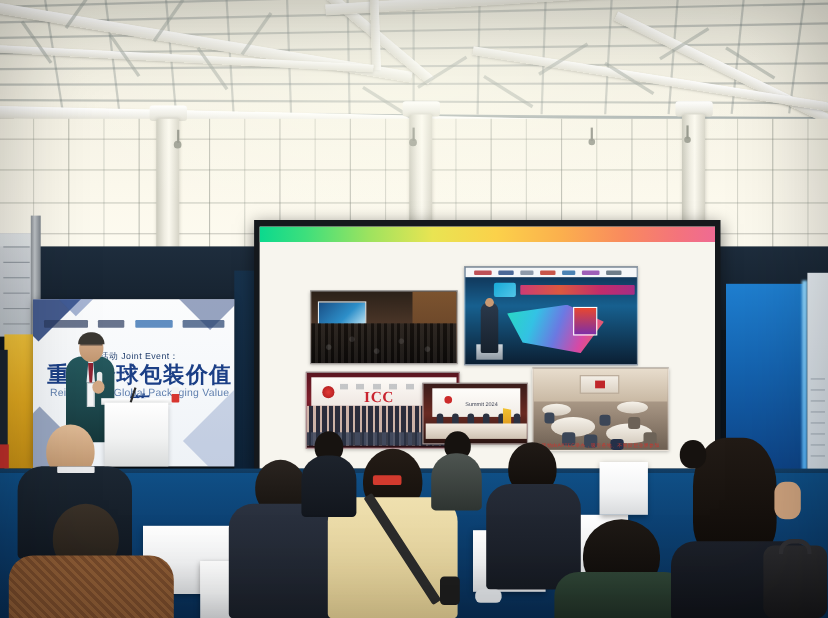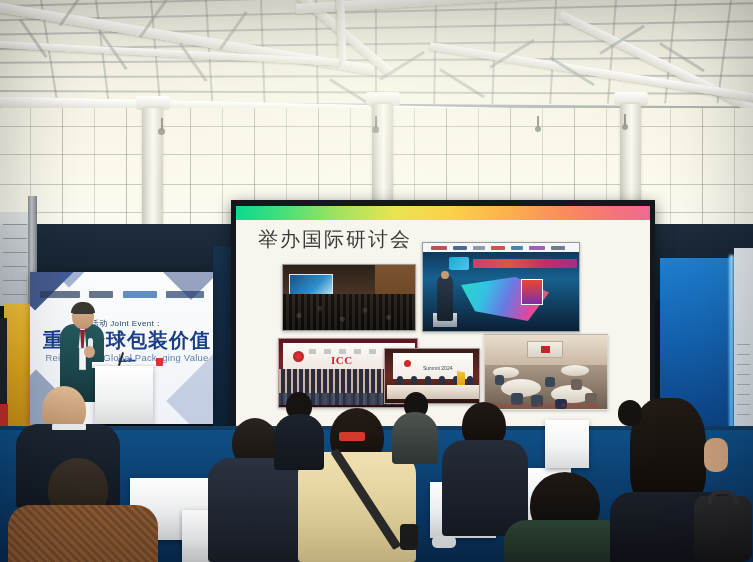--- a/index.html
+++ b/index.html
@@ -128,21 +128,21 @@
   .ph2 .head{position:absolute;left:18px;top:28px;width:8px;height:8px;border-radius:50%;background:#c99a74;}
   .ph2 .podium{position:absolute;left:10px;bottom:4px;width:24px;height:14px;
        background:linear-gradient(180deg,#cfd6dc,#8e98a2);}
 
   
   .ph3{left:42px;top:132px;width:140px;height:70px;
        background:linear-gradient(180deg,#5a1620 0%,#7d1f2b 35%,#2a0d12 100%);}
   .ph3 .banner{position:absolute;left:4px;top:4px;width:132px;height:26px;
        background:linear-gradient(180deg,#fdfbf7,#efe7e2);}
   .ph3 .icc{position:absolute;left:48px;top:11px;
-       font-family:"Liberation Serif",serif;font-weight:bold;font-size:11px;color:#c9242f;letter-spacing:.5px;}
+       font-family:"Liberation Serif",serif;font-weight:bold;font-size:14px;color:#c9242f;letter-spacing:.5px;}
   .ph3 .redsun{position:absolute;left:10px;top:8px;width:11px;height:11px;border-radius:50%;
        background:radial-gradient(circle,#e23a36,#a8171c);}
   .ph3 .glogos{position:absolute;left:26px;top:6px;width:104px;height:5px;
        background:repeating-linear-gradient(90deg,#9aa0a6 0 7px,transparent 7px 15px);opacity:.55;}
   .ph3 .crowd{position:absolute;left:0;bottom:2px;width:100%;height:36px;
        background:
         repeating-linear-gradient(90deg,
           rgba(225,205,190,.85) 0 2px, rgba(40,45,60,.95) 2px 6px);}
   .ph3 .crowd2{position:absolute;left:0;bottom:2px;width:100%;height:12px;
        background:repeating-linear-gradient(90deg,#2a3142 0 4px,#444c60 4px 8px);opacity:.9;}
@@ -399,21 +399,20 @@
   <div class="ybox"></div>
   <div class="ybox-dark"></div>
   <div class="redbit"></div>
 
   <div class="divider"></div>
 
   <div class="screen-frame">
     <div class="slide">
       <div class="slide-topbar"></div>
 
-      <div class="slide-title">举办国际研讨会</div>
 
       <div class="ph ph1">
         <div class="wood"></div>
         <div class="stage"></div>
         <div class="stageline"></div>
         <div class="aud"></div>
       </div>
 
       <div class="ph ph2">
         <div class="logobar">

